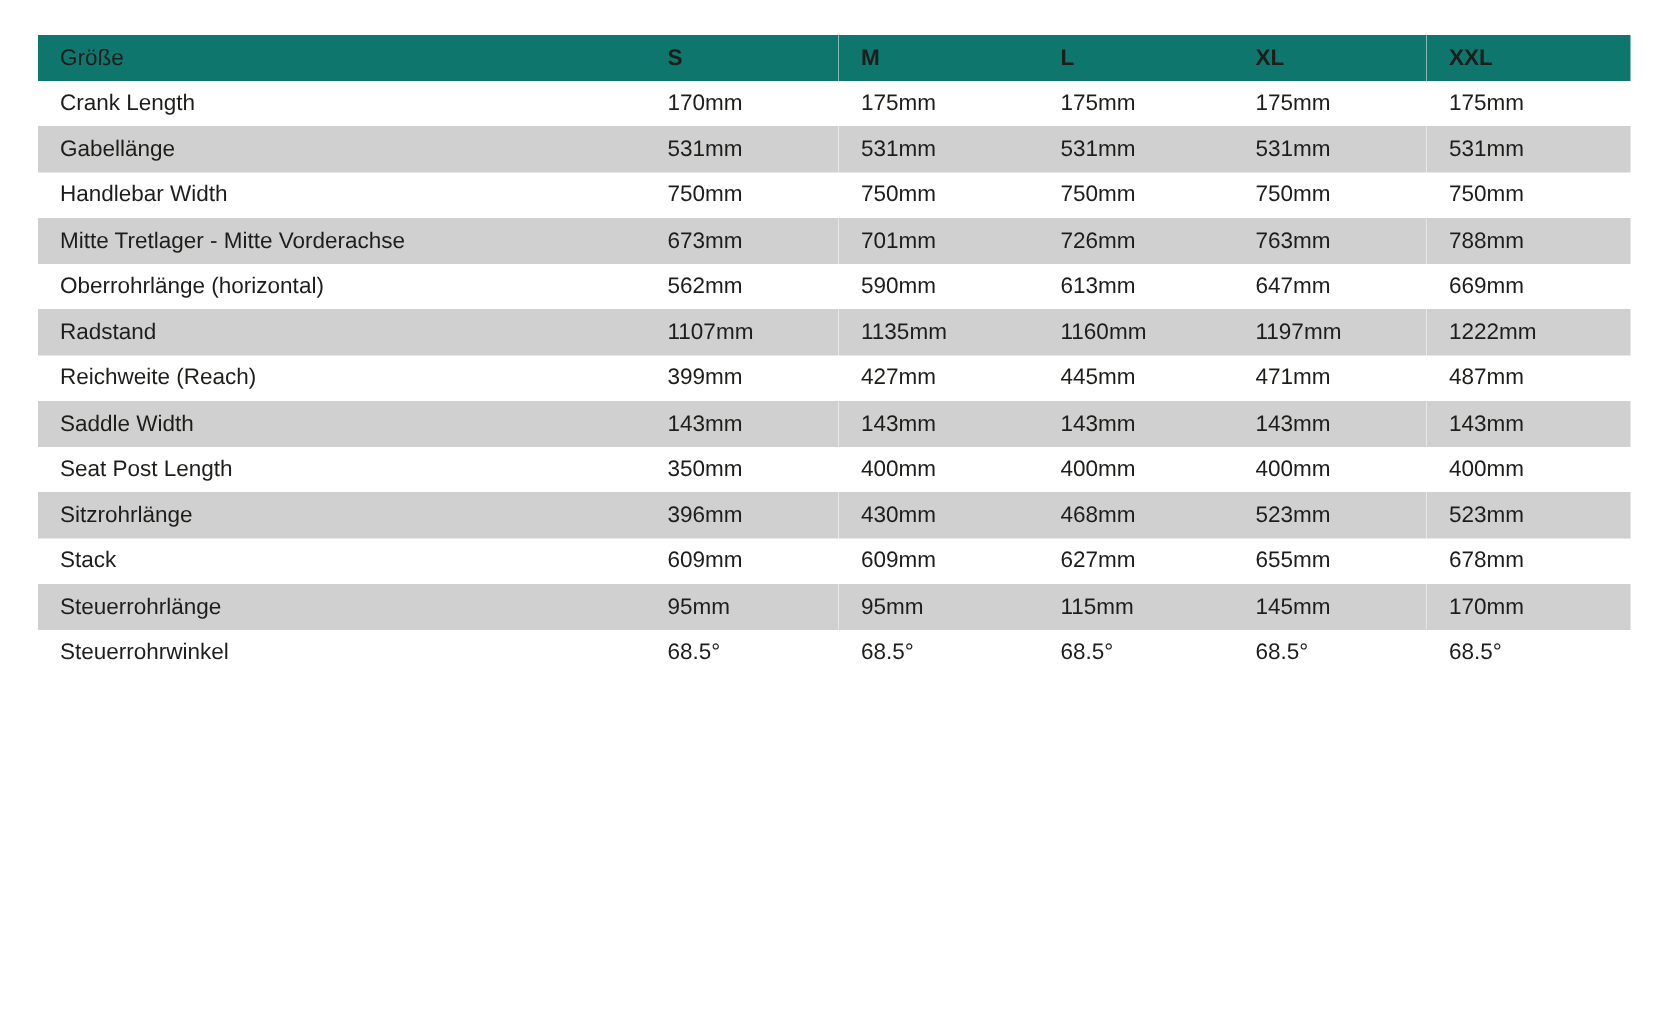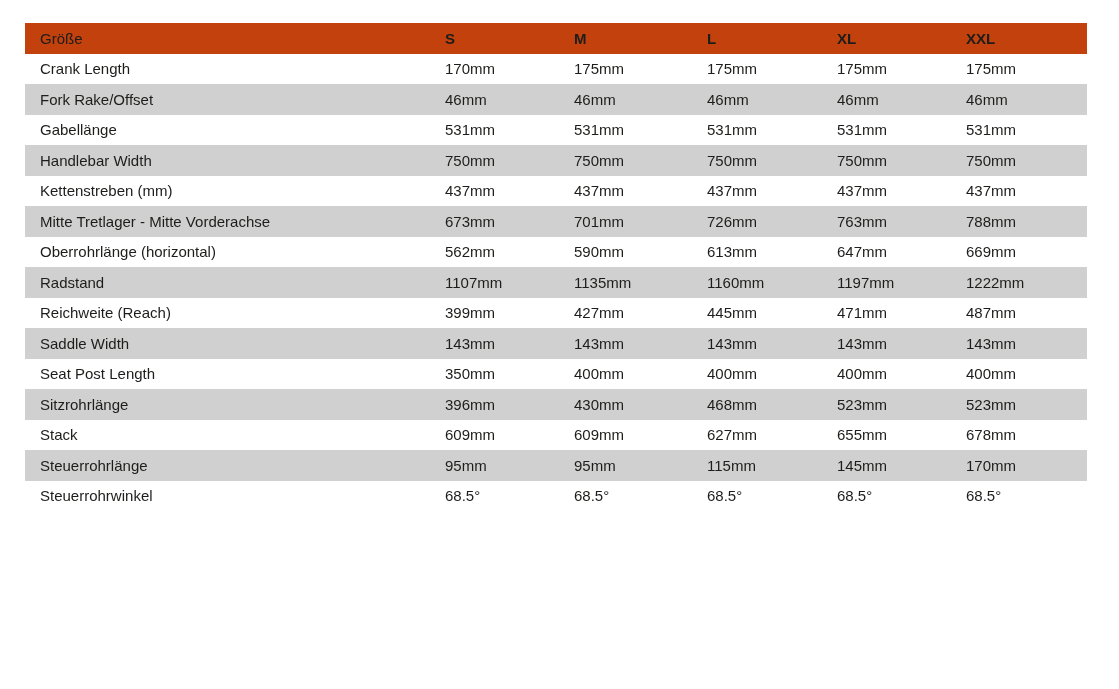--- a/index.html
+++ b/index.html
@@ -28,21 +28,21 @@
   table.geo-table td {
     height: 30.5px;
     padding: 0 4px 0 15px;
     text-align: left;
     vertical-align: middle;
     font-weight: normal;
     white-space: nowrap;
     overflow: hidden;
   }
   thead tr {
-    background: #c2410c;
+    background: #0f766e;
   }
   thead th.size-col {
     font-weight: bold;
   }
   tbody tr:nth-child(even) {
     background: #d0d0d0;
   }
   tbody tr:nth-child(odd) {
     background: #ffffff;
   }
@@ -72,50 +72,34 @@
   <tbody id="table-body">
       <tr>
         <td class="label-col">Crank Length</td>
         <td>170mm</td>
         <td>175mm</td>
         <td>175mm</td>
         <td>175mm</td>
         <td>175mm</td>
       </tr>
       <tr>
-        <td class="label-col">Fork Rake/Offset</td>
-        <td>46mm</td>
-        <td>46mm</td>
-        <td>46mm</td>
-        <td>46mm</td>
-        <td>46mm</td>
-      </tr>
-      <tr>
         <td class="label-col">Gabellänge</td>
         <td>531mm</td>
         <td>531mm</td>
         <td>531mm</td>
         <td>531mm</td>
         <td>531mm</td>
       </tr>
       <tr>
         <td class="label-col">Handlebar Width</td>
         <td>750mm</td>
         <td>750mm</td>
         <td>750mm</td>
         <td>750mm</td>
         <td>750mm</td>
-      </tr>
-      <tr>
-        <td class="label-col">Kettenstreben (mm)</td>
-        <td>437mm</td>
-        <td>437mm</td>
-        <td>437mm</td>
-        <td>437mm</td>
-        <td>437mm</td>
       </tr>
       <tr>
         <td class="label-col">Mitte Tretlager - Mitte Vorderachse</td>
         <td>673mm</td>
         <td>701mm</td>
         <td>726mm</td>
         <td>763mm</td>
         <td>788mm</td>
       </tr>
       <tr>

